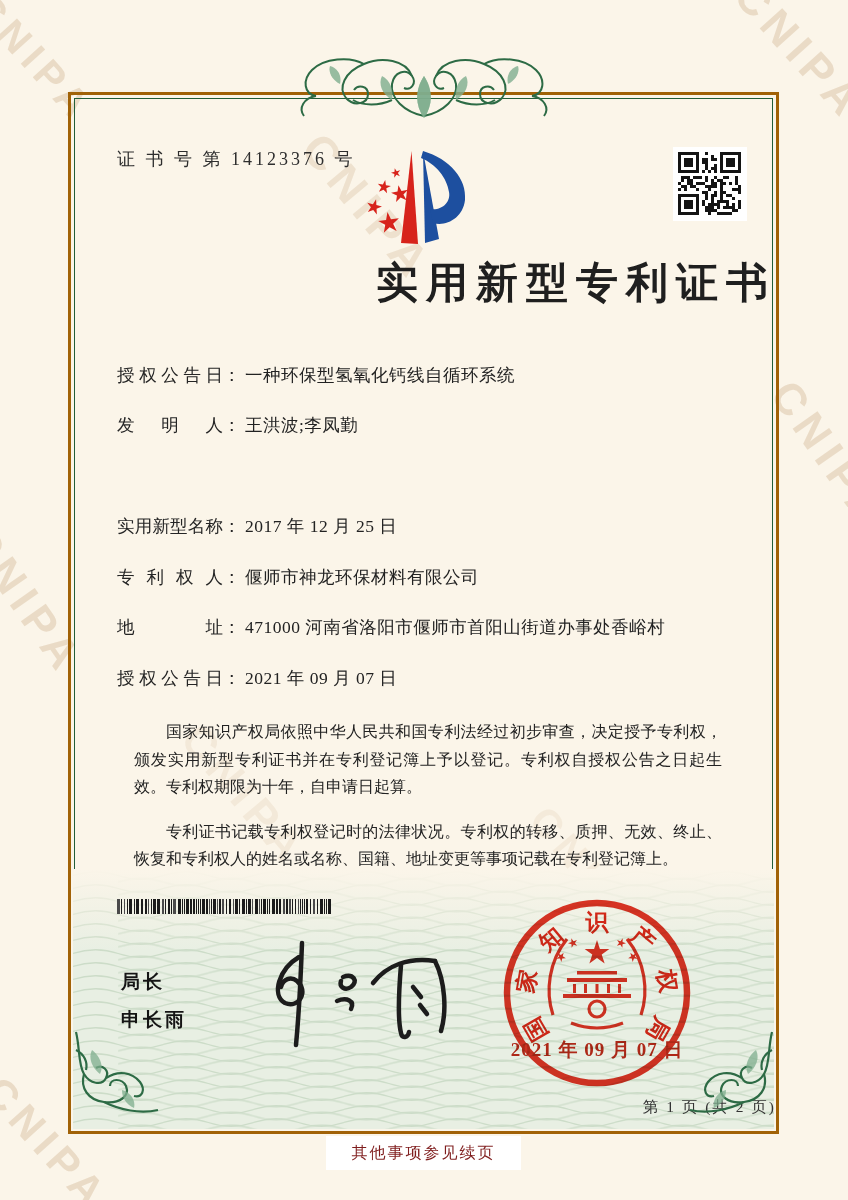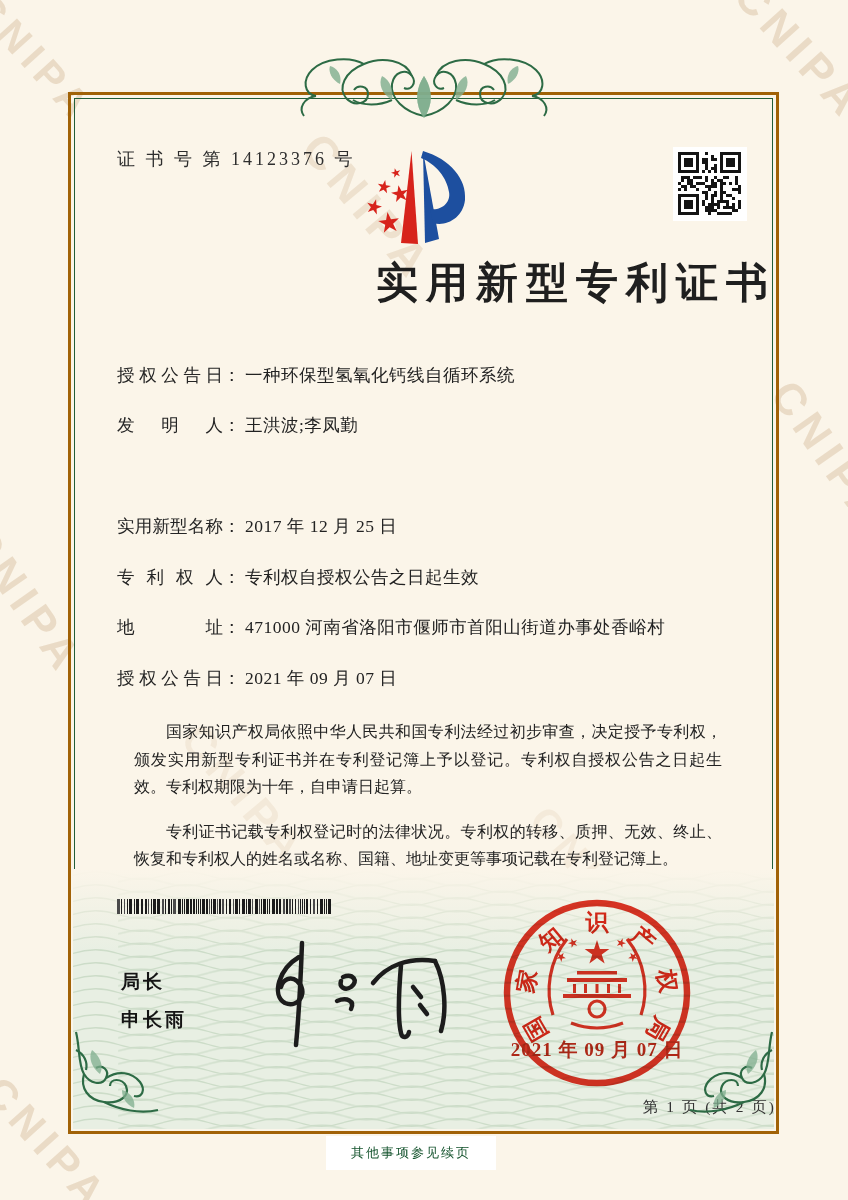--- a/index.html
+++ b/index.html
@@ -47,22 +47,22 @@
   .signature{position:absolute;left:168px;top:842px;z-index:4;}
   
   .seal{position:absolute;left:426px;top:798px;width:200px;height:200px;z-index:5;mix-blend-mode:multiply;}
   .seal-ring{position:absolute;left:0;top:0;}
   .seal-ch{position:absolute;font-family:"Liberation Sans","DejaVu Sans",sans-serif;
     font-weight:bold;font-size:23px;color:#df2a1a;}
   .seal-emblem{position:absolute;left:40px;top:34px;}
   .seal-date{position:absolute;left:0;right:0;top:144px;text-align:center;
     font-size:19px;letter-spacing:1px;color:#bf2b1a;font-weight:bold;}
   .pageno{position:absolute;left:0;right:0;top:1002px;text-align:right;font-size:15.5px;letter-spacing:2px;color:#333;z-index:4;}
-  .notebox{position:absolute;left:326px;top:1136px;width:170px;height:34px;background:#ffffff;
-    z-index:6;display:flex;align-items:center;justify-content:center;font-size:13px;letter-spacing:2px;color:#14532d;}
+  .notebox{position:absolute;left:326px;top:1136px;width:195px;height:34px;background:#ffffff;
+    z-index:6;display:flex;align-items:center;justify-content:center;font-size:16px;letter-spacing:2px;color:#7f1d1d;}
 </style>
 </head>
 <body>
 
 <div class="wm" style="left:-45px;top:35px;transform:rotate(48deg);font-size:40px;">CNIPA</div>
 <div class="wm" style="left:280px;top:180px;transform:rotate(50deg);font-size:46px;opacity:.75;">CNIPA</div>
 <div class="wm" style="left:715px;top:25px;transform:rotate(48deg);">CNIPA</div>
 <div class="wm" style="left:745px;top:430px;transform:rotate(55deg);">CNIPA</div>
 <div class="wm" style="left:-60px;top:575px;transform:rotate(55deg);">CNIPA</div>
 <div class="wm" style="left:-35px;top:1120px;transform:rotate(48deg);font-size:42px;">CNIPA</div>
@@ -342,21 +342,21 @@
   <div class="frow" style="top:318px">
     <span class="flabel">发明人</span><span class="fcolon">：</span>
     <span class="fvalue">王洪波;李凤勤</span>
   </div>
   <div class="frow" style="top:419px">
     <span class="flabel">实用新型名称</span><span class="fcolon">：</span>
     <span class="fvalue">2017 年 12 月 25 日</span>
   </div>
   <div class="frow" style="top:470px">
     <span class="flabel">专利权人</span><span class="fcolon">：</span>
-    <span class="fvalue">专利权自授权公告之日起生效</span>
+    <span class="fvalue">偃师市神龙环保材料有限公司</span>
   </div>
   <div class="frow" style="top:520px">
     <span class="flabel">地址</span><span class="fcolon">：</span>
     <span class="fvalue">471000  河南省洛阳市偃师市首阳山街道办事处香峪村</span>
   </div>
   <div class="frow" style="top:571px">
     <span class="flabel">授权公告日</span><span class="fcolon">：</span>
     <span class="fvalue">2021 年 09 月 07 日</span>
   </div>
 

